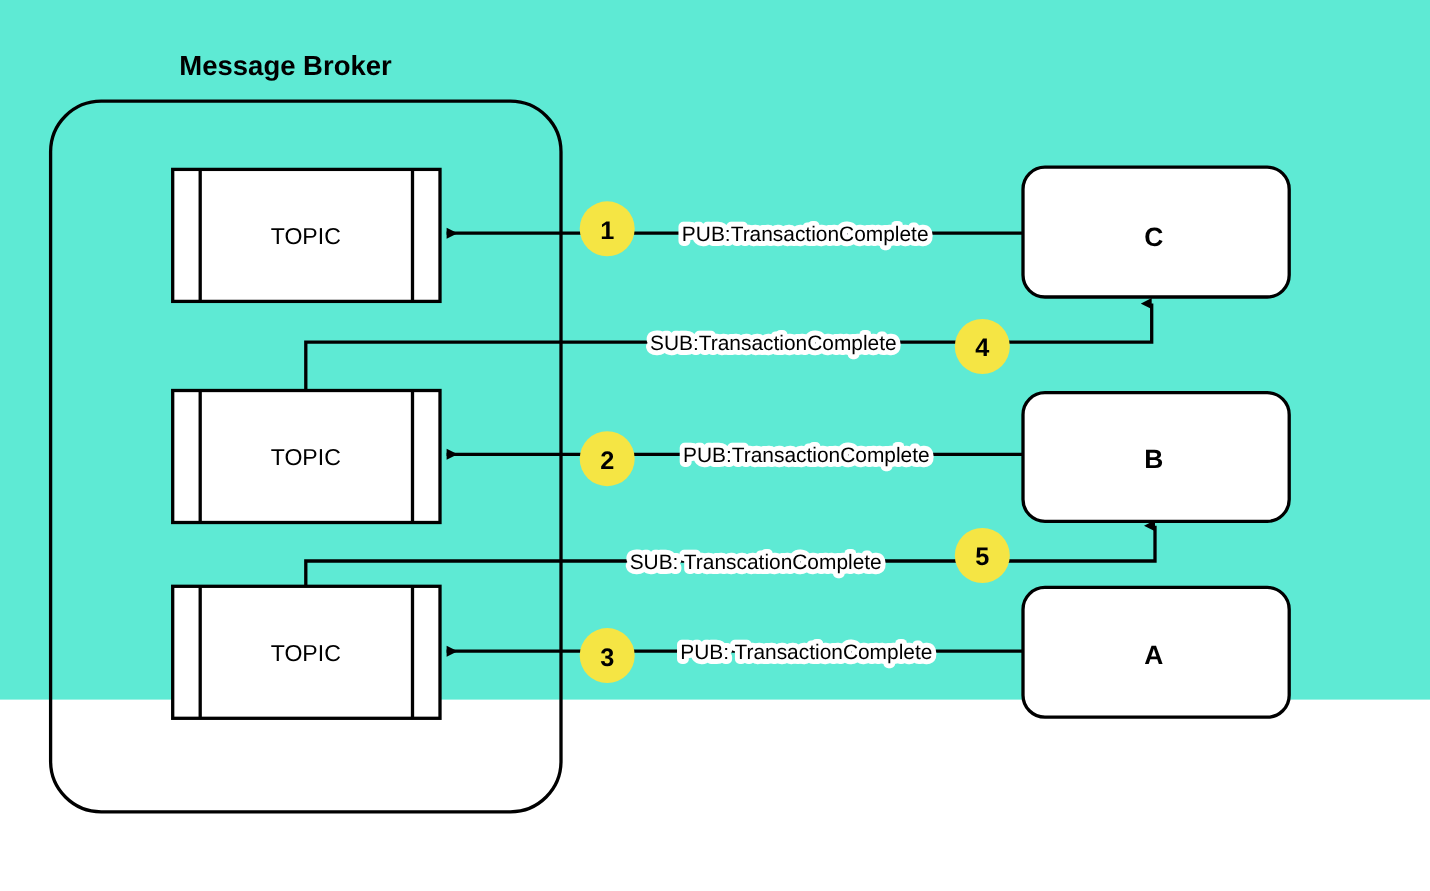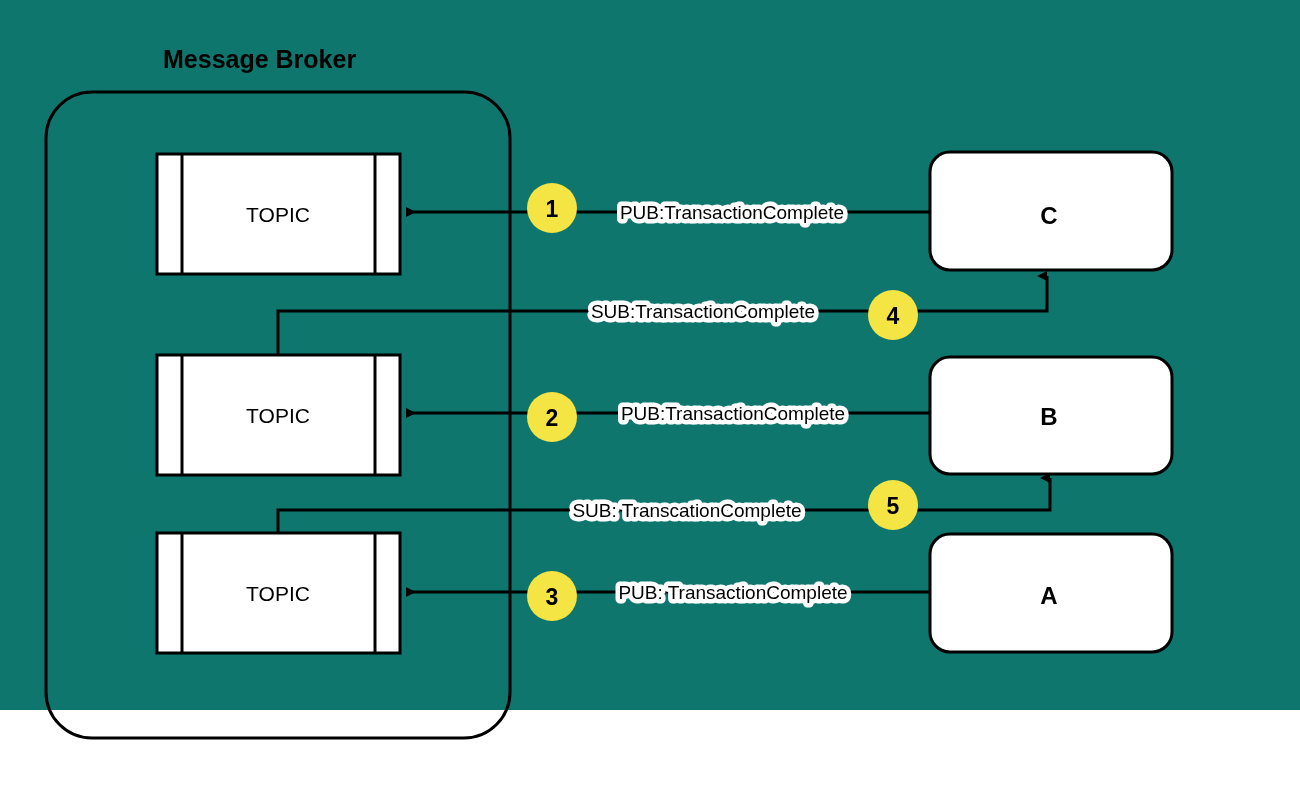--- a/index.html
+++ b/index.html
@@ -10,22 +10,22 @@
   }
   body {
     font-family: "Liberation Sans", sans-serif;
     width: 1300px;
     height: 810px;
     overflow: hidden;
   }
   #canvas {
     position: relative;
     width: 1300px;
-    height: 710px;
-    background: #0f766e;
+    height: 636px;
+    background: #5eead4;
   }
   #diagram-svg {
     position: absolute;
     top: 0;
     left: 0;
     width: 1300px;
     height: 810px;
   }
   .diagram-title {
     font-weight: bold;

